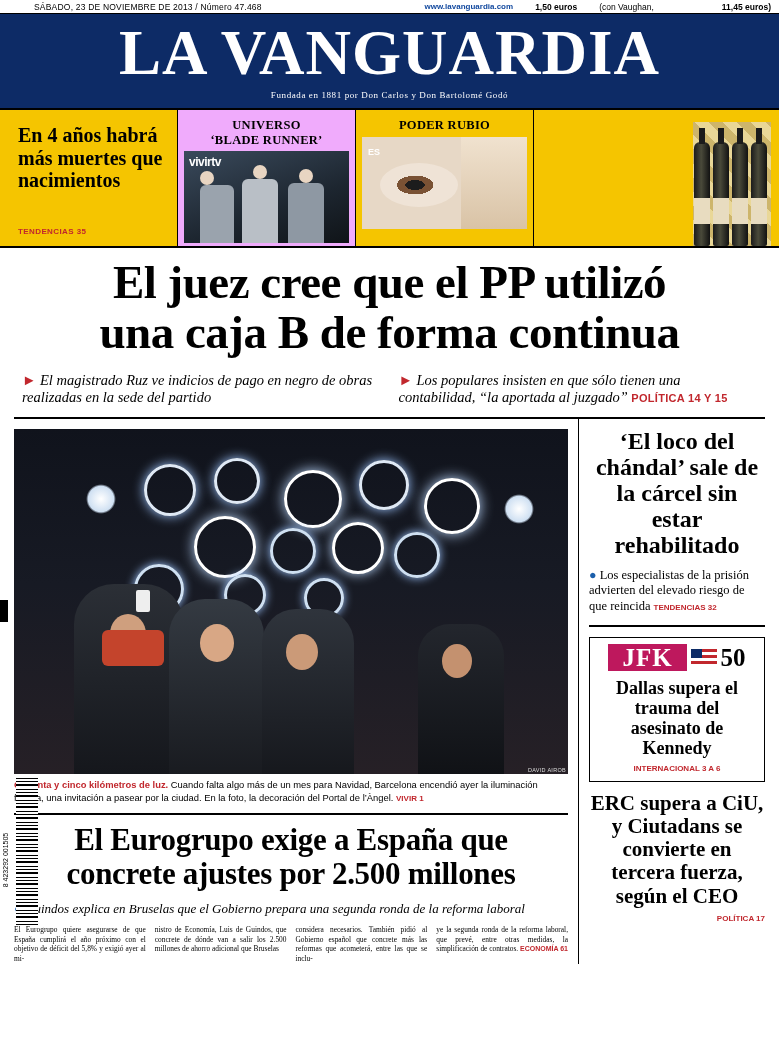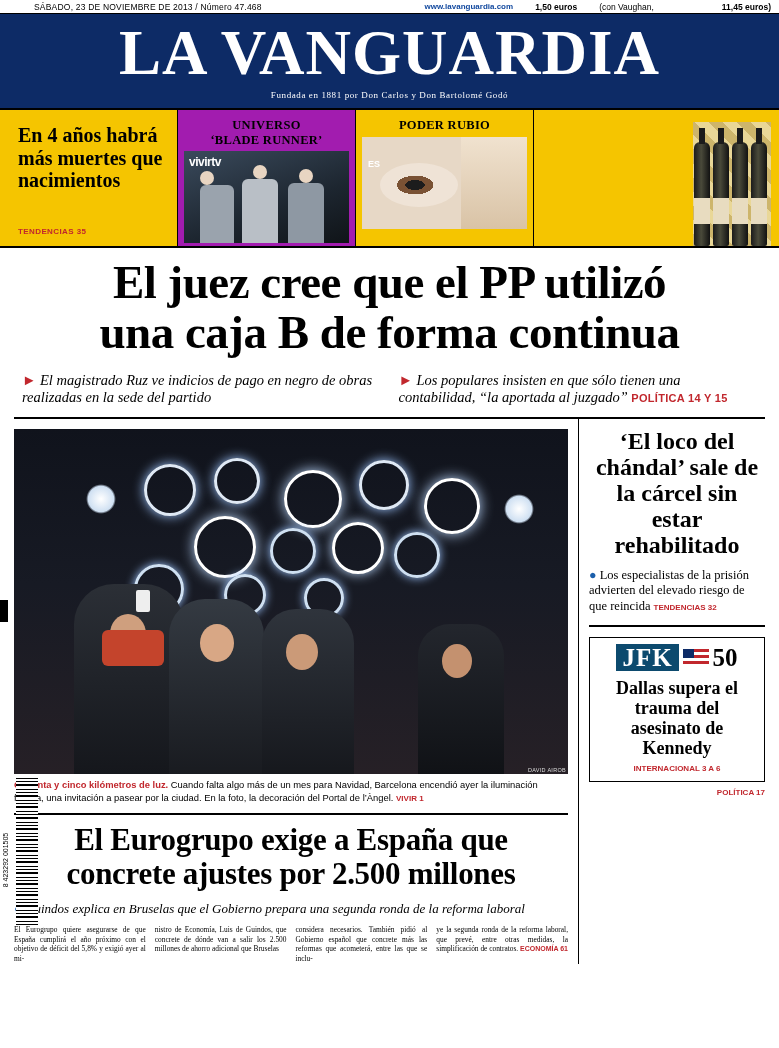--- a/index.html
+++ b/index.html
@@ -23,21 +23,21 @@
     font-size:63px;letter-spacing:1px;line-height:1.05;}
   .masthead .sub{font-family:"Liberation Serif",serif;font-size:9px;letter-spacing:.6px;margin-top:4px;}
 
   
   .promoband{display:flex;border-bottom:2px solid #000;border-top:2px solid #000;height:140px;box-sizing:border-box;}
   .promo{box-sizing:border-box;position:relative;overflow:hidden;}
   .promo.p1{width:178px;background:#f5c500;border-right:1px solid #000;padding:14px 12px 0 18px;}
   .promo.p1 .txt{font-family:"Liberation Serif",serif;font-weight:bold;font-size:20px;line-height:1.12;}
   .promo.p1 .sec{position:absolute;bottom:10px;left:18px;font-family:"Liberation Sans",sans-serif;
     font-weight:bold;font-size:8px;color:#c1272d;letter-spacing:.4px;}
-  .promo.p2{width:178px;background:#a21caf;border-right:1px solid #000;padding:8px 6px 0 6px;text-align:center;}
+  .promo.p2{width:178px;background:#f0abfc;border-right:1px solid #000;padding:8px 6px 0 6px;text-align:center;}
   .promo.p3{width:178px;background:#f5c500;border-right:1px solid #000;padding:8px 6px 0 6px;text-align:center;}
   .promo .ptitle{font-family:"Liberation Serif",serif;font-weight:bold;font-size:12.5px;line-height:1.15;letter-spacing:.3px;}
   .promo .ptitle small{display:block;font-size:12.5px;}
   .promo.p4{flex:1;background:#f5c500;padding:12px 8px 0 10px;display:flex;}
   .p4left{width:92px;}
   .p4left .t{font-family:"Liberation Serif",serif;font-size:11px;line-height:1.2;}
   .p4 .badge{margin-top:8px;}
   .p4 .badge .b1{background:#c1272d;color:#fff;font-family:"Liberation Sans",sans-serif;font-weight:bold;
     font-size:7px;display:inline-block;padding:2px 5px;letter-spacing:.3px;}
   .p4 .price{font-family:"Liberation Serif",serif;font-weight:bold;font-size:23px;color:#c1272d;line-height:1;margin-top:3px;}
@@ -97,22 +97,22 @@
 
   
   .rc-head{margin-top:10px;font-family:"Liberation Serif",serif;font-weight:bold;font-size:24px;
     line-height:1.08;text-align:center;}
   .rc-sub{margin-top:9px;font-family:"Liberation Serif",serif;font-size:12.5px;line-height:1.25;}
   .rc-sub .dot{color:#1b5fab;}
   .rc-sub .sec{font-family:"Liberation Sans",sans-serif;font-weight:bold;font-size:8px;color:#c1272d;}
   .rc-rule{border:0;border-top:2px solid #000;margin:10px 0;}
   .jfkbox{border:1px solid #000;padding:6px 8px 8px 8px;text-align:center;}
   .jfkrow{display:flex;align-items:center;justify-content:center;gap:4px;}
-  .jfk{background:#0c4a6e;color:#fff;font-family:"Liberation Serif",serif;font-weight:bold;
-    font-size:25px;padding:0 6px;letter-spacing:1px;line-height:1.1;}
+  .jfk{background:#be185d;color:#fff;font-family:"Liberation Serif",serif;font-weight:bold;
+    font-size:25px;padding:0 14px;letter-spacing:1px;line-height:1.1;}
   .jfk50{font-family:"Liberation Serif",serif;font-weight:bold;font-size:25px;}
   .jfkflag{width:26px;height:17px;background:
      repeating-linear-gradient(180deg,#c1272d 0 3px,#fff 3px 6px);position:relative;}
   .jfkflag:before{content:"";position:absolute;left:0;top:0;width:11px;height:9px;background:#0d2b66;}
   .jfkbox h4{margin:6px 0 0 0;font-family:"Liberation Serif",serif;font-weight:bold;font-size:18px;line-height:1.12;}
   .jfkbox .sec{margin-top:6px;font-family:"Liberation Sans",sans-serif;font-weight:bold;font-size:8px;color:#c1272d;}
   .erc{margin-top:10px;font-family:"Liberation Serif",serif;font-weight:bold;font-size:21px;line-height:1.1;text-align:center;}
   .erc-sec{margin-top:6px;text-align:right;font-family:"Liberation Sans",sans-serif;font-weight:bold;font-size:8px;color:#c1272d;}
 
   
@@ -164,21 +164,21 @@
         <div class="fig" style="left:104px;width:36px;height:60px;background:#8e98a3;"></div>
         <div class="fig" style="left:16px;width:14px;height:14px;bottom:58px;border-radius:50%;background:#e8d5c2;"></div>
         <div class="fig" style="left:69px;width:14px;height:14px;bottom:64px;border-radius:50%;background:#e8d5c2;"></div>
         <div class="fig" style="left:115px;width:14px;height:14px;bottom:60px;border-radius:50%;background:#e8d5c2;"></div>
       </div>
     </div>
 
     <div class="promo p3">
       <div class="ptitle">PODER RUBIO</div>
       <div class="p3img eye">
-        <div style="position:absolute;left:6px;top:22px;font-family:'Liberation Sans',sans-serif;font-size:9px;font-weight:bold;color:#fff;">ES</div>
+        <div style="position:absolute;left:6px;top:10px;font-family:'Liberation Sans',sans-serif;font-size:9px;font-weight:bold;color:#fff;">ES</div>
         <div style="position:absolute;right:0;top:0;width:66px;height:92px;background:linear-gradient(180deg,#f0e2cf,#d9c3a6);"></div>
         <div style="position:absolute;left:18px;top:26px;width:78px;height:44px;border-radius:50%;
                     background:radial-gradient(ellipse at 45% 50%,#1c1c1c 0 16%,#7a5234 16% 30%,#efe3d6 30% 100%);"></div>
       </div>
     </div>
 
     <div class="promo p4">
       <div class="p4right">
         <div class="harlequin"></div>
         <div class="bottles">
@@ -296,20 +296,21 @@
       <div class="jfkbox">
         <div class="jfkrow">
           <span class="jfk">JFK</span>
           <span class="jfkflag"></span>
           <span class="jfk50">50</span>
         </div>
         <h4>Dallas supera el trauma del asesinato de Kennedy</h4>
         <div class="sec">INTERNACIONAL 3 A 6</div>
       </div>
 
+      <div class="erc">ERC supera a CiU, y Ciutadans se convierte en tercera fuerza, según el CEO</div>
       <div class="erc-sec">POLÍTICA 17</div>
     </div>
   </div>
 
   <div class="barcode">
     <div class="bars"></div>
     <div class="num">8 423292 001505</div>
   </div>
   <div class="sidemark"></div>
 

